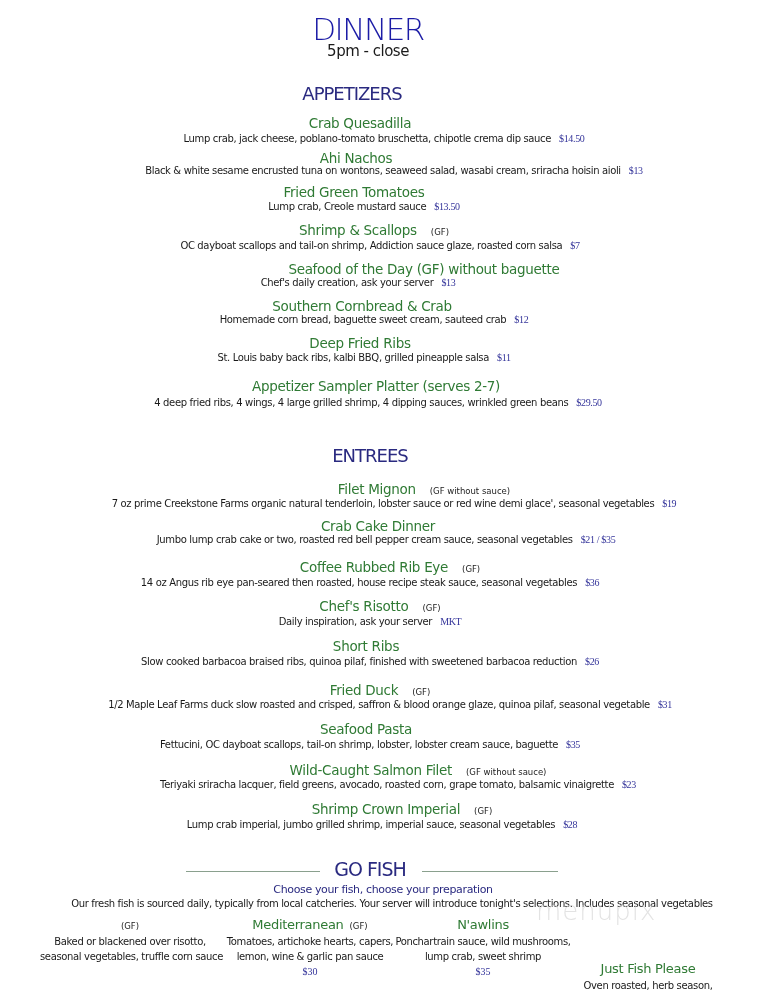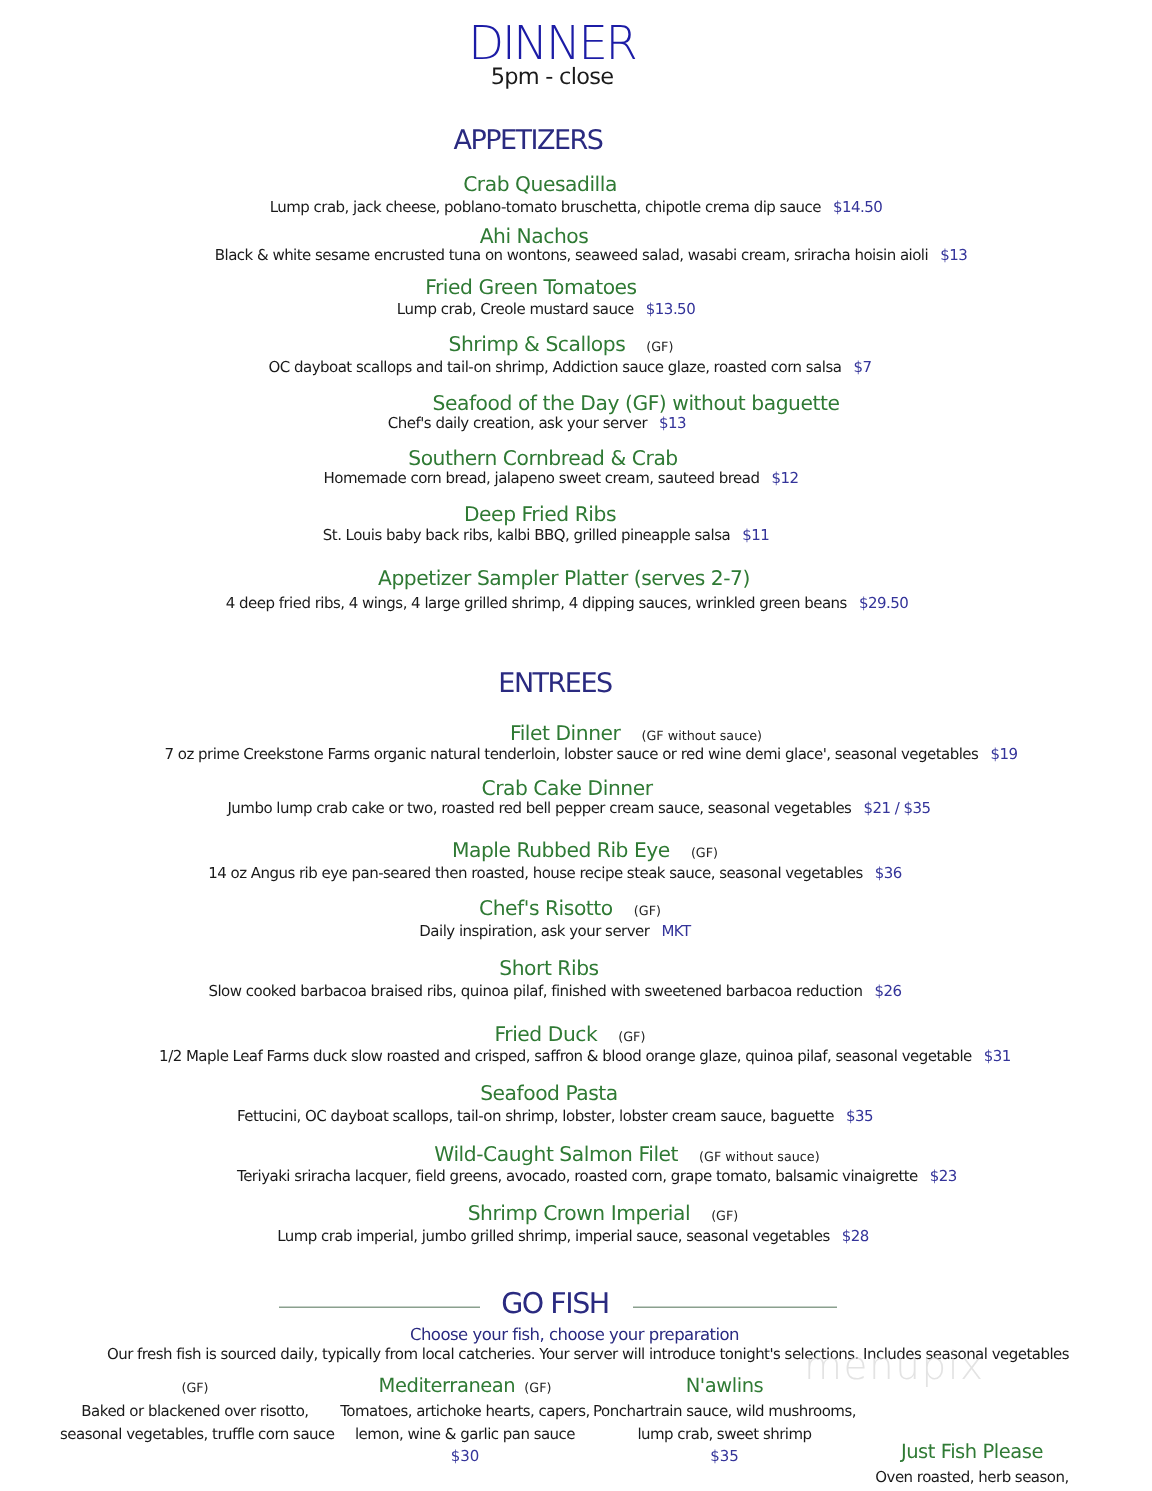--- a/index.html
+++ b/index.html
@@ -7,21 +7,21 @@
     width: 768px; height: 994px; position: relative; overflow: hidden;
     font-family: "DejaVu Sans", sans-serif; color: #1a1a1a;
   }
   .abs { position: absolute; left: 0; width: 768px; text-align: center; }
   .title { font-size: 31px; color: #1c1ca6; letter-spacing: -1.5px; font-weight: 300; line-height: 1; }
   .hours { font-size: 15px; color: #1a1a1a; letter-spacing: -0.5px; line-height: 1; }
   .section { font-size: 18px; color: #2a2a80; letter-spacing: -1px; line-height: 1; }
   .name { font-size: 13.5px; color: #2f7a34; letter-spacing: -0.3px; line-height: 1; white-space: nowrap; }
   .gf { font-size: 8.5px; color: #222; margin-left: 14px; letter-spacing: 0; }
   .desc { font-size: 10px; color: #1a1a1a; letter-spacing: -0.35px; line-height: 1; white-space: nowrap; }
-  .price { color: #34349a; margin-left: 8px; }
+  .price { color: #34349a; margin-left: 8px; font-family: Liberation Serif, serif; }
   .rule { position: absolute; height: 1px; background: #8aa08e; top: 871px; }
   .fish-col { position: absolute; text-align: center; }
   .fish-col .name { font-size: 13px; }
   .fish-col .desc { font-size: 10px; line-height: 15px; }
   .fish-col .price { margin-left: 0; display: block; font-size: 10px; line-height: 15px; }
   .watermark {
     position: absolute; left: 536px; top: 896px; font-size: 26px; color: #d8d8d8;
     letter-spacing: 1px; font-weight: 300; opacity: 0.7; text-align: center;
   }
 </style>
@@ -49,45 +49,45 @@
   <div>
     <div class="abs name" style="top:224px; left:-10px;"><span>Shrimp &amp; Scallops</span><span class="gf">(GF)</span></div>
     <div class="abs desc" style="top:241px; left:-4px;"><span>OC dayboat scallops and tail-on shrimp, Addiction sauce glaze, roasted corn salsa</span><span class="price">$7</span></div>
   </div>
   <div>
     <div class="abs name" style="top:263px; left:40px;"><span>Seafood of the Day (GF) without baguette</span></div>
     <div class="abs desc" style="top:278px; left:-26px;"><span>Chef's daily creation, ask your server</span><span class="price">$13</span></div>
   </div>
   <div>
     <div class="abs name" style="top:300px; left:-22px;"><span>Southern Cornbread &amp; Crab</span></div>
-    <div class="abs desc" style="top:315px; left:-10px;"><span>Homemade corn bread, jalapeno sweet cream, sauteed bread</span><span class="price">$12</span></div>
+    <div class="abs desc" style="top:315px; left:-10px;"><span>Homemade corn bread, baguette sweet cream, sauteed crab</span><span class="price">$12</span></div>
   </div>
   <div>
     <div class="abs name" style="top:337px; left:-24px;"><span>Deep Fried Ribs</span></div>
     <div class="abs desc" style="top:353px; left:-20px;"><span>St. Louis baby back ribs, kalbi BBQ, grilled pineapple salsa</span><span class="price">$11</span></div>
   </div>
   <div>
     <div class="abs name" style="top:380px; left:-8px;"><span>Appetizer Sampler Platter  (serves 2-7)</span></div>
     <div class="abs desc" style="top:398px; left:-6px;"><span>4 deep fried ribs, 4 wings, 4 large grilled shrimp, 4 dipping sauces, wrinkled green beans</span><span class="price">$29.50</span></div>
   </div>
 </div>
 
 <div class="abs section" style="top:447px; left:-14px;">ENTREES</div>
 
 <div>
   <div>
-    <div class="abs name" style="top:483px; left:40px;"><span>Filet Dinner</span><span class="gf">(GF without sauce)</span></div>
+    <div class="abs name" style="top:483px; left:40px;"><span>Filet Mignon</span><span class="gf">(GF without sauce)</span></div>
     <div class="abs desc" style="top:499px; left:10px;"><span>7 oz prime Creekstone Farms organic natural tenderloin, lobster sauce or red wine demi glace', seasonal vegetables</span><span class="price">$19</span></div>
   </div>
   <div>
     <div class="abs name" style="top:520px; left:-6px;"><span>Crab Cake Dinner</span></div>
     <div class="abs desc" style="top:535px; left:2px;"><span>Jumbo lump crab cake or two, roasted red bell pepper cream sauce, seasonal vegetables</span><span class="price">$21 / $35</span></div>
   </div>
   <div>
-    <div class="abs name" style="top:561px; left:6px;"><span>Maple Rubbed Rib Eye</span><span class="gf">(GF)</span></div>
+    <div class="abs name" style="top:561px; left:6px;"><span>Coffee Rubbed Rib Eye</span><span class="gf">(GF)</span></div>
     <div class="abs desc" style="top:578px; left:-14px;"><span>14 oz Angus rib eye pan-seared then roasted, house recipe steak sauce, seasonal vegetables</span><span class="price">$36</span></div>
   </div>
   <div>
     <div class="abs name" style="top:600px; left:-4px;"><span>Chef's Risotto</span><span class="gf">(GF)</span></div>
     <div class="abs desc" style="top:617px; left:-14px;"><span>Daily inspiration, ask your server</span><span class="price">MKT</span></div>
   </div>
   <div>
     <div class="abs name" style="top:640px; left:-18px;"><span>Short Ribs</span></div>
     <div class="abs desc" style="top:657px; left:-14px;"><span>Slow cooked barbacoa braised ribs, quinoa pilaf, finished with sweetened barbacoa reduction</span><span class="price">$26</span></div>
   </div>

